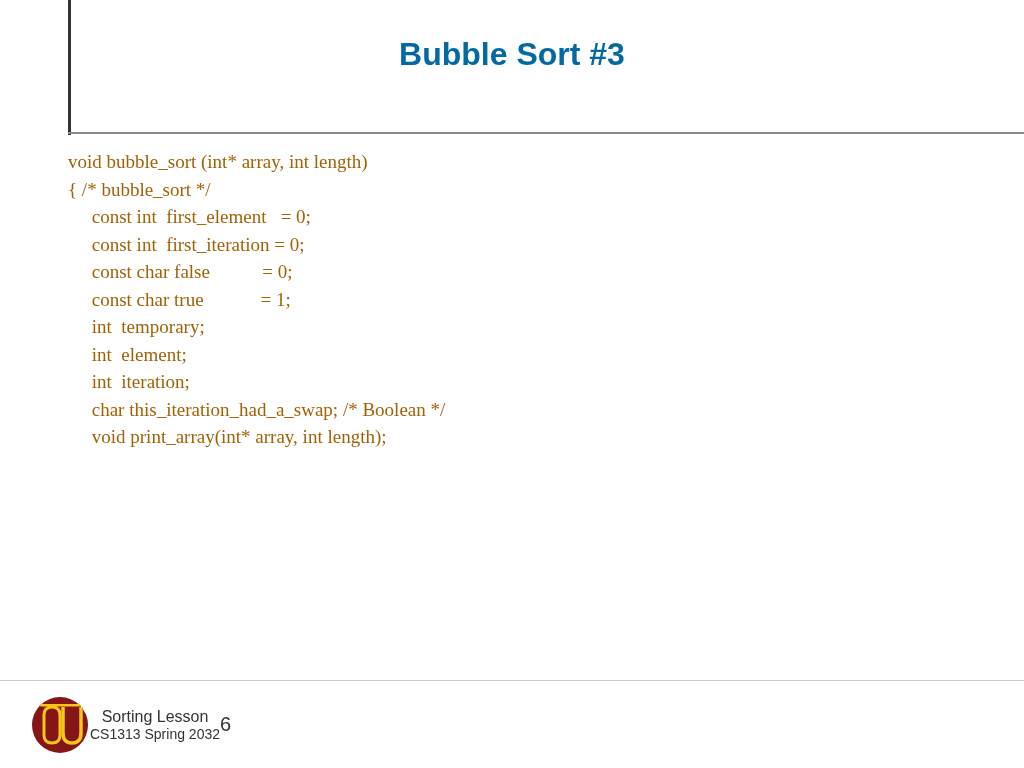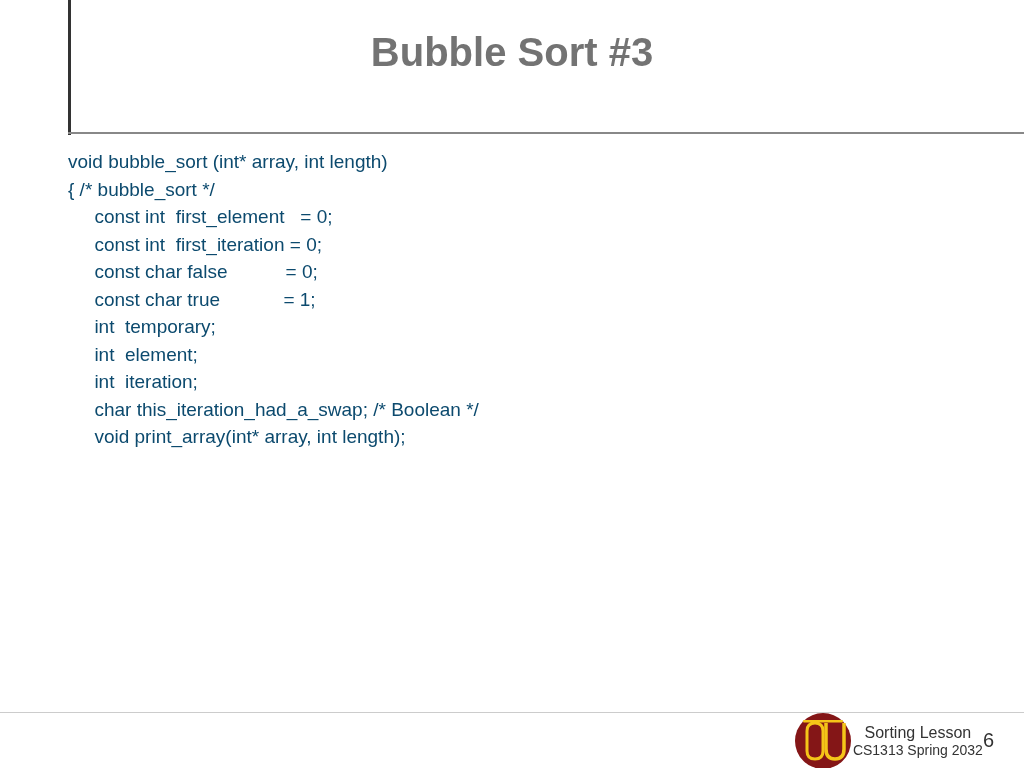--- a/index.html
+++ b/index.html
@@ -29,52 +29,52 @@
       left: 68px;
       top: 132px;
       right: 0;
       height: 2px;
       background: #888;
     }
 
     
     .slide-title {
       position: absolute;
-      top: 30px;
+      top: 36px;
       left: 0;
       right: 0;
       text-align: center;
-      font-size: 40px;
+      font-size: 32px;
       font-weight: bold;
-      color: #737373;
+      color: #0369a1;
     }
 
     
     .code-area {
       position: absolute;
       top: 148px;
       left: 68px;
       right: 30px;
-      font-family: Liberation Sans, sans-serif;
+      font-family: Liberation Serif, serif;
       font-size: 19px;
       line-height: 1.45;
-      color: #0c4a6e;
+      color: #a16207;
       white-space: pre;
     }
 
     
     .footer {
       position: absolute;
       bottom: 0;
       left: 0;
       right: 0;
-      height: 56px;
+      height: 88px;
       display: flex;
       align-items: center;
-      justify-content: flex-end;
+      justify-content: flex-start;
       padding: 0 30px;
       border-top: 1px solid #ccc;
     }
 
     .footer-center {
       text-align: center;
       font-size: 15px;
       color: #333;
     }
 

